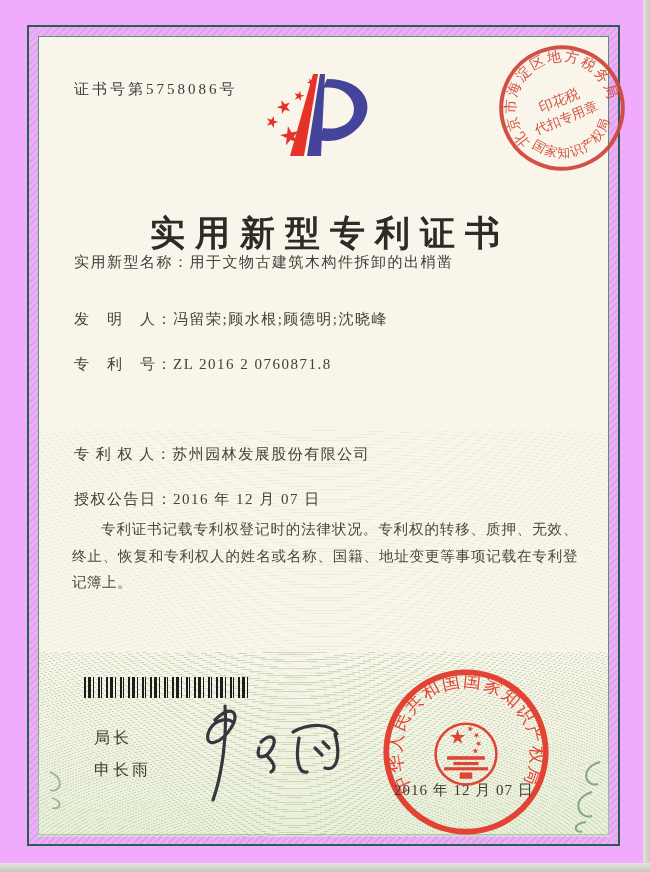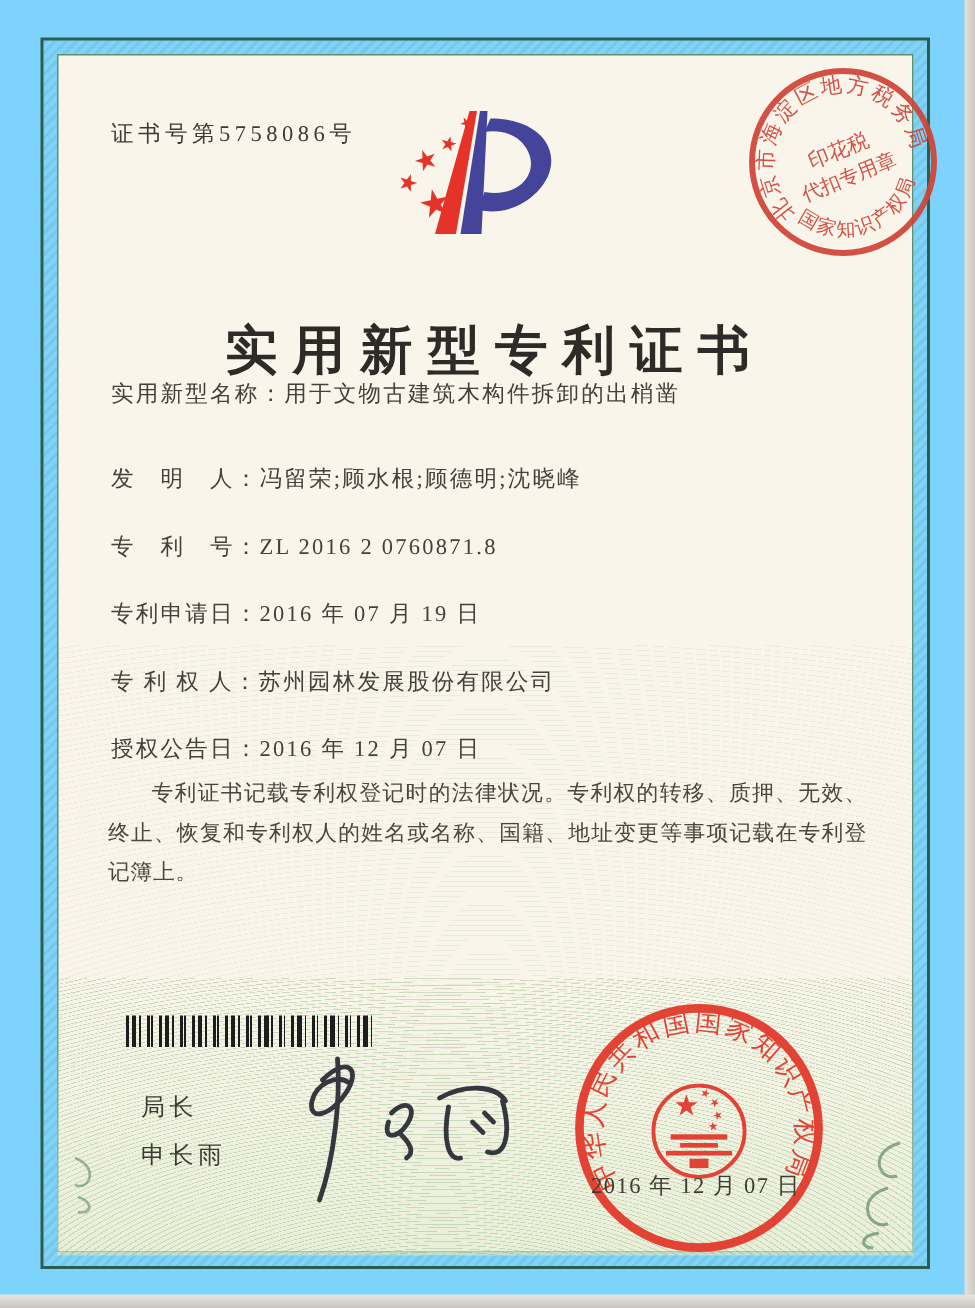--- a/index.html
+++ b/index.html
@@ -1,18 +1,18 @@
 <!DOCTYPE html>
 <html><head>
 <meta charset="utf-8">
 <style>
   html,body{margin:0;padding:0;background:#e8e7e1;}
   .cert{
     position:relative;width:650px;height:872px;overflow:hidden;
-    background:#7dd3fc;
+    background:#f0abfc;
     font-family:"Liberation Serif","DejaVu Serif",serif;
   }
   
   .edge-r{position:absolute;right:0;top:0;bottom:0;width:7px;background:linear-gradient(90deg,#e3e2db,#c9c8c2);}
   .edge-b{position:absolute;left:0;right:0;bottom:0;height:9px;background:linear-gradient(180deg,#e6e5df,#c6c5bf);}
   
   .frame{position:absolute;left:27px;top:25px;right:30px;bottom:26px;
     border:2px solid #2c5d51;
     background:
       repeating-linear-gradient(135deg, rgba(108,158,128,.20) 0 2px, rgba(255,255,255,0) 2px 5px);
@@ -99,23 +99,20 @@
 
     <div class="row r1">
       <span>实用新型名称：</span><span>用于文物古建筑木构件拆卸的出梢凿</span>
     </div>
     <div class="row r2">
       <span>发　明　人：</span><span>冯留荣;顾水根;顾德明;沈晓峰</span>
     </div>
     <div class="row r3">
       <span>专　利　号：</span><span>ZL 2016 2 0760871.8</span>
     </div>
-    <div class="row r4">
-      <span>专利申请日：</span><span>2016 年 07 月 19 日</span>
-    </div>
     <div class="row r5">
       <span>专 利 权 人：</span><span>苏州园林发展股份有限公司</span>
     </div>
     <div class="row r6">
       <span>授权公告日：</span><span>2016 年 12 月 07 日</span>
     </div>
 
     <div class="paras">
       <p>专利证书记载专利权登记时的法律状况。专利权的转移、质押、无效、终止、恢复和专利权人的姓名或名称、国籍、地址变更等事项记载在专利登记簿上。</p>
     </div>

